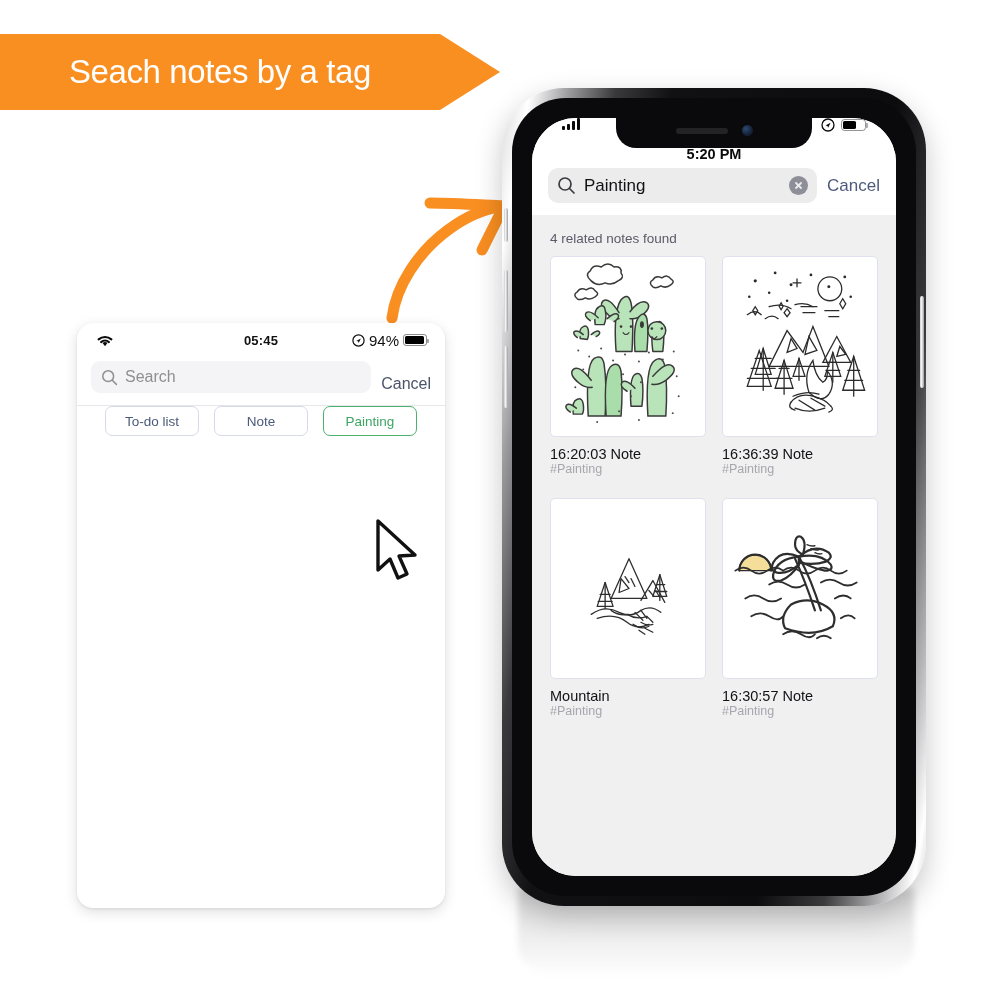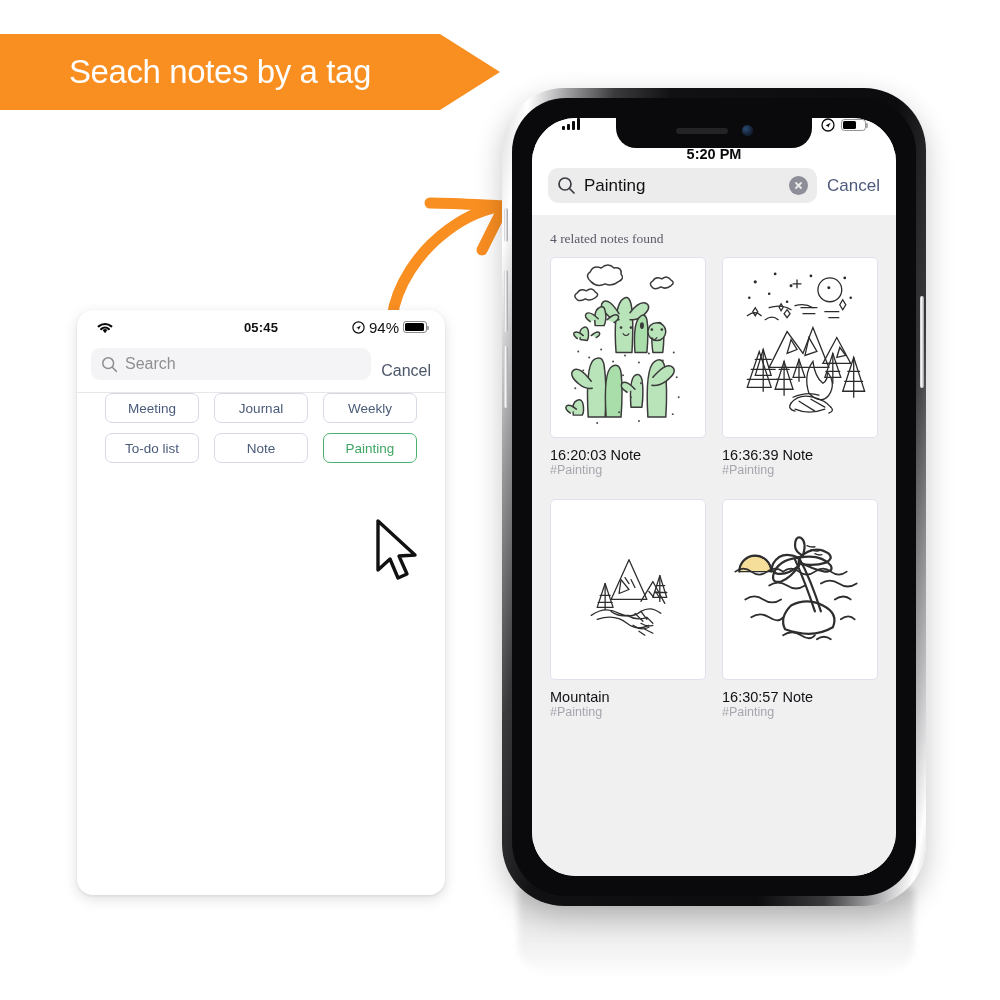--- a/index.html
+++ b/index.html
@@ -63,21 +63,21 @@
     left: 370px;
     top: 178px;
     width: 160px;
     height: 145px;
   }
 
   
   .left-card {
     position: absolute;
     left: 77px;
-    top: 310px;
+    top: 323px;
     width: 368px;
     height: 585px;
     background: #ffffff;
     border-radius: 16px;
     box-shadow: 0 4px 14px rgba(0,0,0,0.13), 0 1px 3px rgba(0,0,0,0.08);
     overflow: hidden;
   }
   .lc-status {
     position: relative;
     height: 34px;
@@ -354,21 +354,20 @@
 
   .ph-body {
     background: #f0f0f1;
     height: 100%;
     padding: 0 0 0 0;
   }
   .found-text {
     color: #5a5a68;
     font-size: 13.5px;
     padding: 16px 0 10px 18px;
-    font-family: Liberation Serif, serif;
   }
   .grid {
     display: grid;
     grid-template-columns: 1fr 1fr;
     gap: 22px 16px;
     padding: 0 18px;
   }
   .note-card { }
   .note-thumb {
     background: #ffffff;
@@ -439,25 +438,20 @@
         </svg>
         <span class="lc-placeholder">Search</span>
       </div>
       <div class="lc-cancel">Cancel</div>
     </div>
 
     <div class="lc-divider"></div>
 
 
     <div class="tag-rows">
-      <div class="tag-row">
-        <div class="tag-chip">Meeting</div>
-        <div class="tag-chip">Journal</div>
-        <div class="tag-chip">Weekly</div>
-      </div>
       <div class="tag-row">
         <div class="tag-chip">To-do list</div>
         <div class="tag-chip">Note</div>
         <div class="tag-chip selected">Painting</div>
       </div>
     </div>
   </div>
 
   <svg class="cursor-svg" viewBox="0 0 56 66">
     <path d="M4 3 L4 52 L16 41 L24 60 L33 56 L25 38 L41 37 Z" fill="#ffffff" stroke="#111111" stroke-width="3.4" stroke-linejoin="round"></path>

